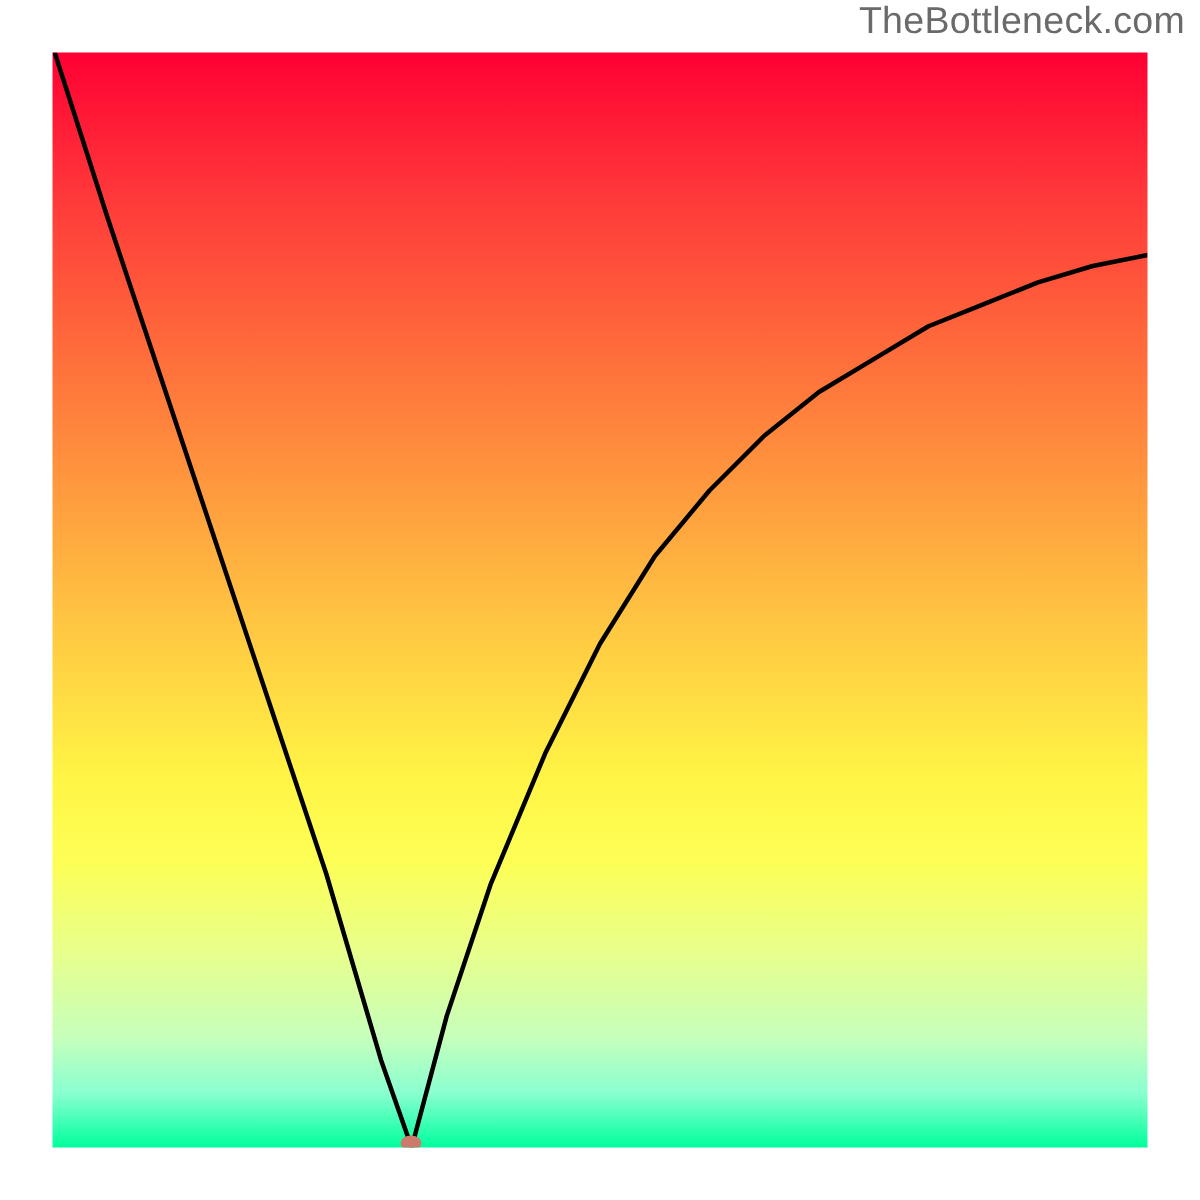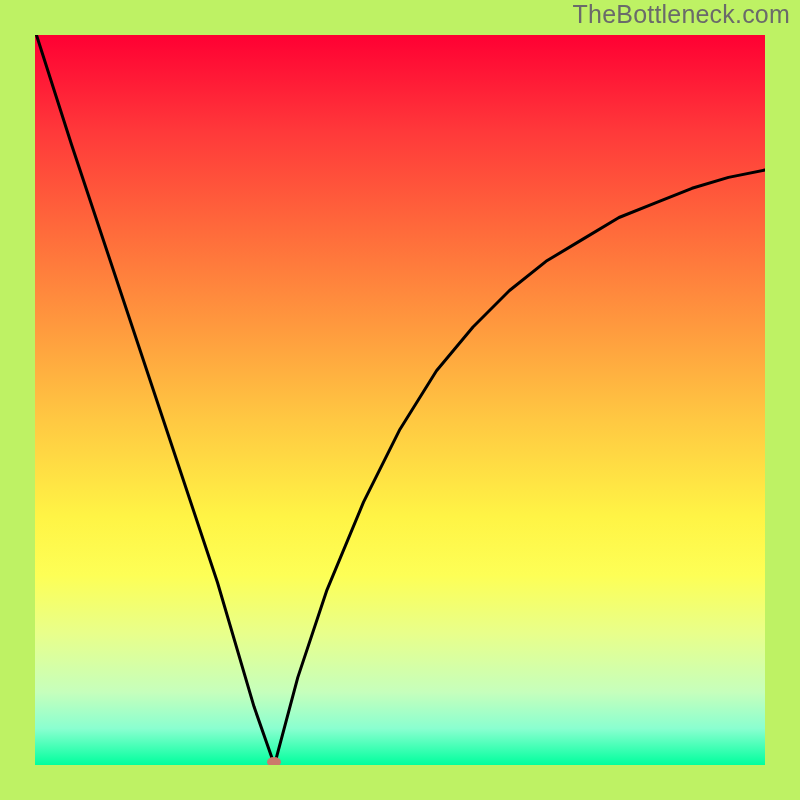--- a/index.html
+++ b/index.html
@@ -8,21 +8,21 @@
     width: 800px;
     height: 800px;
     background: #000;
     overflow: hidden;
     font-family: Arial, Helvetica, sans-serif;
   }
   .frame {
     position: relative;
     width: 800px;
     height: 800px;
-    background: #bef264;
+    background: #ffffff;
   }
   .plot {
     position: absolute;
     left: 35px;
     top: 35px;
     width: 730px;
     height: 730px;
     background: linear-gradient(to bottom,
       #ff0033 0%,
       #ff383a 13%,

